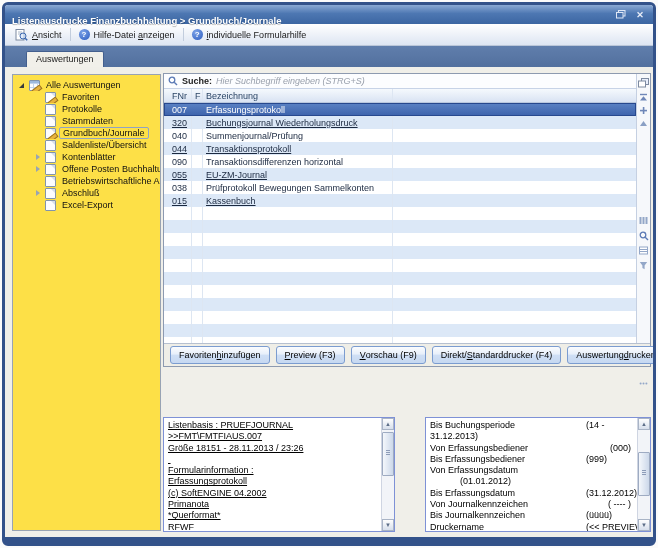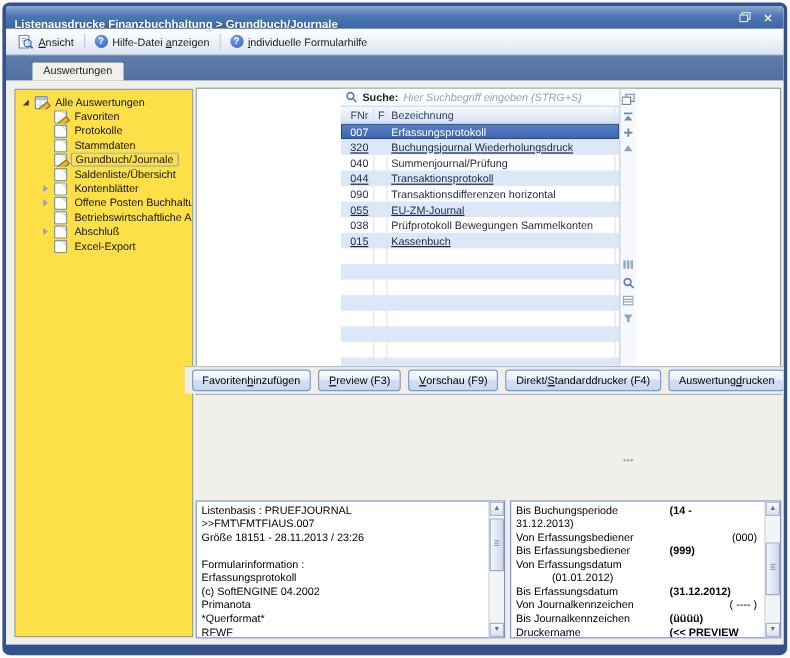--- a/index.html
+++ b/index.html
@@ -36,21 +36,21 @@
   .exp-open{width:0;height:0;border-bottom:5px solid #3a3a3a;border-left:5px solid transparent;}
   .exp-closed{width:0;height:0;border-left:4px solid #98a4b4;border-top:3px solid transparent;border-bottom:3px solid transparent;}
   .ti{width:11px;min-width:11px;height:11px;position:relative;display:inline-block;background:#fdfdfd;border:1px solid #8294ac;border-radius:1px;}
   .ti-grid{background-image:linear-gradient(#c3d4ec 1px,transparent 1px),linear-gradient(90deg,#c3d4ec 1px,transparent 1px);background-size:4px 4px;background-position:-1px 2px;}
   .ti-grid::before{content:'';position:absolute;left:0;top:0;right:0;height:2px;background:#9db9dd;}
   .pencil::after{content:'';position:absolute;right:-3px;bottom:-2px;width:8px;height:3px;background:#e8b33c;border:1px solid #9a7420;transform:rotate(-38deg);}
   .ti-page::before{content:'';position:absolute;right:0;top:0;border:2px solid #d7dee8;border-left-color:transparent;border-bottom-color:transparent;}
   .tlabel{padding:0 3px;line-height:10px;}
   .tlabel.sel{border:1px solid #8fa3c4;border-radius:2px;}
   
-  .grid-box{position:absolute;left:158px;top:5px;width:488px;height:256px;border:1px solid #8d9ab0;background:#ffffff;display:flex;flex-direction:column;align-items:center;}
+  .grid-box{position:absolute;left:158px;top:5px;width:488px;height:294px;border:1px solid #8d9ab0;background:#737373;display:flex;flex-direction:column;}
   .grid-top{display:flex;flex:1;min-height:0;}
   .grid-main{flex:1;display:flex;flex-direction:column;min-width:0;}
   .search-row{height:15px;background:#fcfdff;border-bottom:1px solid #c7d3e7;display:flex;align-items:center;gap:4px;padding:0 4px;font-size:9px;}
   .search-label{font-weight:bold;color:#222;}
   .search-ph{color:#9aa1ad;font-style:italic;}
   .header-row{height:14px;display:flex;background:linear-gradient(#f5f9fd,#d9e3f3);border-bottom:1px solid #b9c7dd;
     font-size:9px;color:#2c4666;align-items:center;}
   .hcell{border-right:1px solid #c3d0e4;height:100%;display:flex;align-items:center;padding-left:3px;}
   .rows{flex:1;overflow:hidden;background:#fff;}
   .grow{height:13px;display:flex;align-items:center;font-size:9px;color:#1b2940;cursor:pointer;}
@@ -64,25 +64,25 @@
   .grow.selected .cell{border-right-color:transparent;}
   
   .strip{width:14px;border-left:1px solid #c5d0e2;background:#f6f8fb;position:relative;}
   .sic{position:absolute;left:0;width:13px;height:13px;display:flex;align-items:center;justify-content:center;cursor:pointer;}
   
   .btnbar{height:23px;background:#efeee7;border-top:1px solid #b6c0d0;display:flex;align-items:center;gap:6px;padding:0 6px;}
   .btn{height:18px;background:linear-gradient(#fbfcfe 0%,#e7effa 45%,#cfdff5 50%,#c6d8f1 100%);
     border:1px solid #7b9cd0;border-radius:3px;font-size:9px;color:#000;display:flex;align-items:center;padding:0 8px;cursor:pointer;white-space:nowrap;}
   
   .panel{position:absolute;top:349px;bottom:5px;border:1px solid #7e91d6;background:#fff;display:flex;}
-  .panel-left{left:158px;width:258px;}
+  .panel-left{left:158px;width:232px;text-decoration:underline;}
   .panel-right{left:420px;width:226px;}
   .ptext{flex:1;padding:2px 4px;font-size:9px;line-height:11.3px;color:#000;overflow:hidden;}
   .pline{position:relative;height:11.3px;white-space:pre;}
-  .pv-tab{position:absolute;left:128px;top:0;font-weight:bold;}
+  .pv-tab{position:absolute;left:156px;top:0;}
   .pv-right{position:absolute;right:2px;top:0;}
   .pl-indent{padding-left:30px;}
   .pscroll{width:13px;border-left:1px solid #cfd5e2;background:#f2f4f8;position:relative;}
   .sbtn{position:absolute;left:0;width:12px;height:12px;background:linear-gradient(#fefefe,#d7dfec);border:1px solid #a9b4c6;
     display:flex;align-items:center;justify-content:center;font-size:6px;color:#5d6e88;cursor:pointer;}
   .sb-up{top:0;}.sb-dn{bottom:0;}
   .sthumb{position:absolute;left:0;width:12px;background:linear-gradient(90deg,#f4f7fb,#ccd8ea);border:1px solid #9eabc2;border-radius:1px;cursor:pointer;}
   .sthumb::after{content:'';position:absolute;left:3px;right:3px;top:45%;height:1px;background:#8d9cb8;box-shadow:0 2px 0 #8d9cb8,0 -2px 0 #8d9cb8;}
 </style>
 </head>

